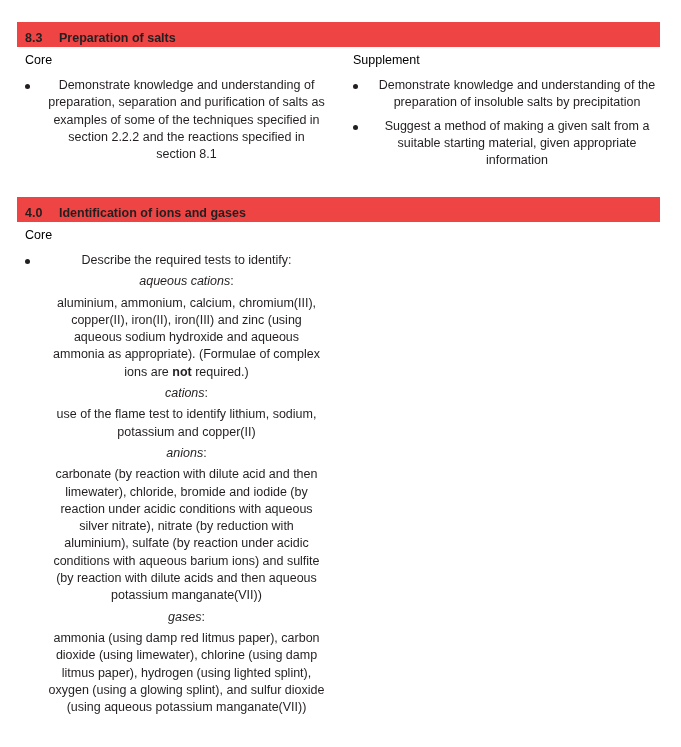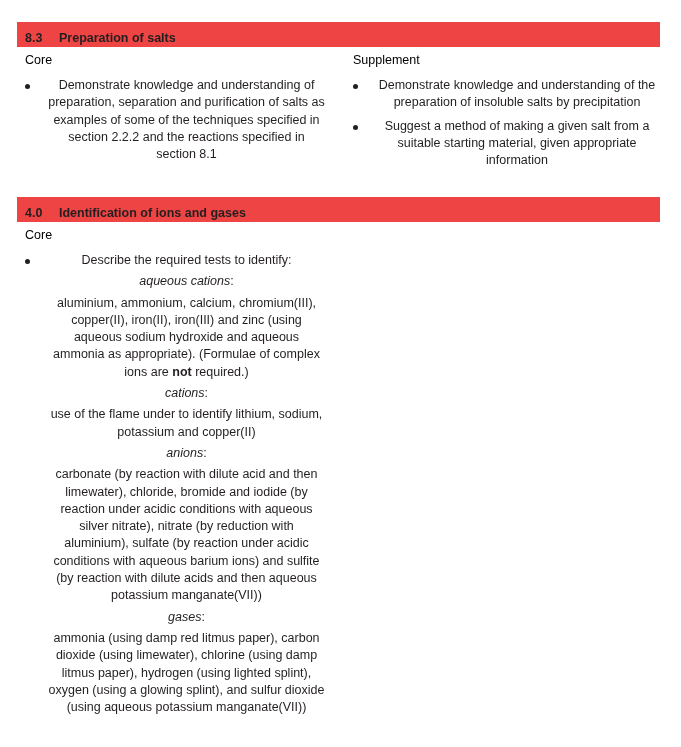--- a/index.html
+++ b/index.html
@@ -105,21 +105,21 @@
 
 <ul class="bullet-list" style="left:25px; top:252px; width:300px;">
   <li>
     <span class="dot"></span>
     <div>Describe the required tests to identify:</div>
 
     <div class="sub-label"><span>aqueous cations</span><span style="font-style:normal">:</span></div>
     <div class="sub-text"><span>aluminium, ammonium, calcium, chromium(III), copper(II), iron(II), iron(III) and zinc (using aqueous sodium hydroxide and aqueous ammonia as appropriate). (Formulae of complex ions are </span><b>not</b><span> required.)</span></div>
 
     <div class="sub-label"><span>cations</span><span style="font-style:normal">:</span></div>
-    <div class="sub-text">use of the flame under to identify lithium, sodium, potassium and copper(II)</div>
+    <div class="sub-text">use of the flame test to identify lithium, sodium, potassium and copper(II)</div>
 
     <div class="sub-label"><span>anions</span><span style="font-style:normal">:</span></div>
     <div class="sub-text">carbonate (by reaction with dilute acid and then limewater), chloride, bromide and iodide (by reaction under acidic conditions with aqueous silver nitrate), nitrate (by reduction with aluminium), sulfate (by reaction under acidic conditions with aqueous barium ions) and sulfite (by reaction with dilute acids and then aqueous potassium manganate(VII))</div>
 
     <div class="sub-label"><span>gases</span><span style="font-style:normal">:</span></div>
     <div class="sub-text">ammonia (using damp red litmus paper), carbon dioxide (using limewater), chlorine (using damp litmus paper), hydrogen (using lighted splint), oxygen (using a glowing splint), and sulfur dioxide (using aqueous potassium manganate(VII))</div>
   </li>
 </ul>
 
 </body></html>

